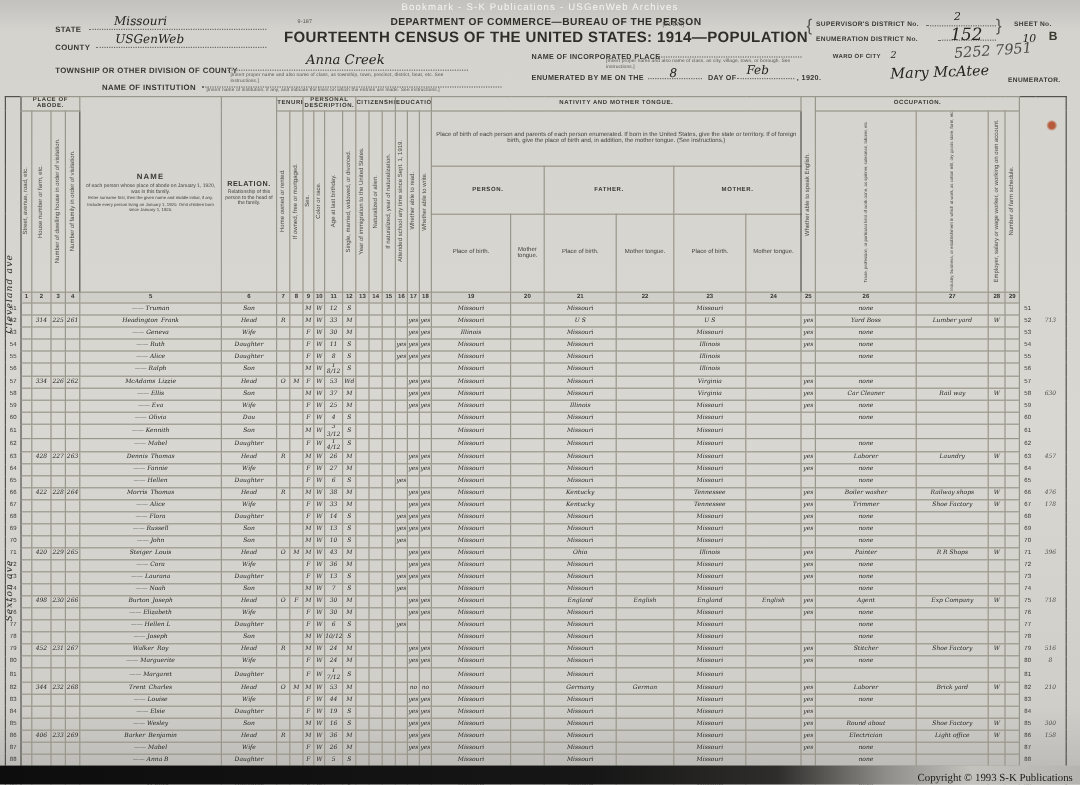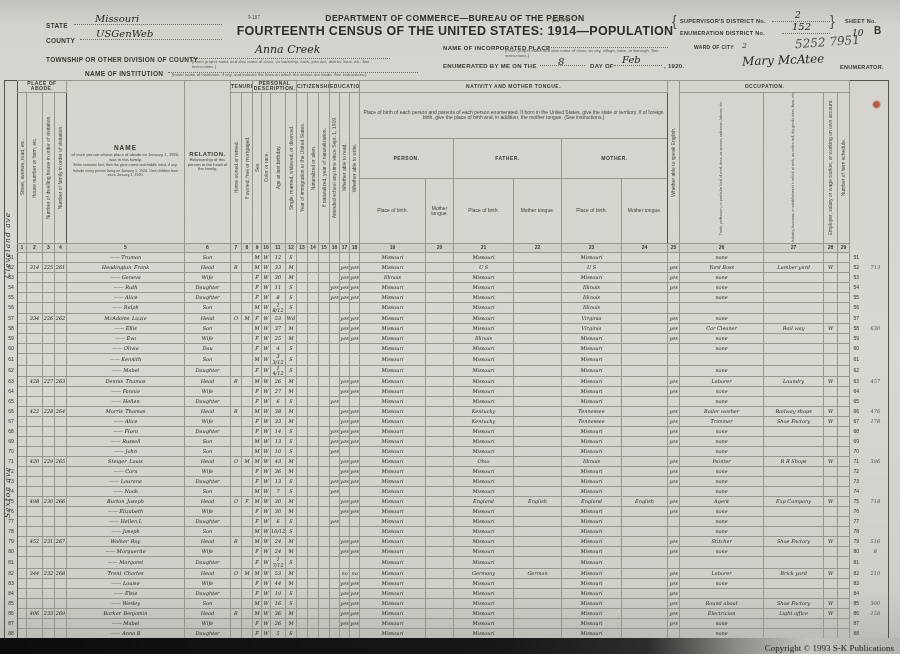--- a/index.html
+++ b/index.html
@@ -44,20 +44,21 @@
   .copyright{position:absolute;right:6px;bottom:1px;font:9px "Liberation Serif",serif;color:#1c1b18;}
   .reddot{position:absolute;left:872px;top:100px;width:9px;height:9px;border-radius:50%;
     background:radial-gradient(circle,#b65a3c 0%,#b65a3c 40%,rgba(182,90,60,0) 75%);}
   .brace{position:absolute;font-size:14px;color:#55524b;font-weight:normal;}
 </style>
 </head>
 <body>
 
 <div class="page">
 
+  <div class="wm">Bookmark - S-K Publications - USGenWeb Archives</div>
 
   <div>
     <span class="lbl" style="top:22px;left:46px;">STATE</span>
     <span class="rule" style="top:14px;left:74px;width:148px;"></span>
     <span class="hwa" style="top:13px;left:95px;font-size:10px;">Missouri</span>
 
     <span class="lbl" style="top:37px;left:46px;">COUNTY</span>
     <span class="rule" style="top:29px;left:80px;width:142px;"></span>
     <span class="hwa" style="top:28px;left:96px;font-size:10px;">USGenWeb</span>
 
@@ -88,21 +89,21 @@
     <span class="lbl" style="top:63px;left:664px;font-size:6px;">, 1920.</span>
     <span class="hwa" style="top:53px;left:742px;font-size:12px;transform:rotate(-2deg);">Mary McAtee</span>
     <span class="lbl" style="top:64px;left:840px;font-size:5.5px;">ENUMERATOR.</span>
 
     <span class="brace" style="top:13px;left:672px;">{</span>
     <span class="lbl" style="top:18px;left:680px;font-size:5.5px;">SUPERVISOR'S DISTRICT No.</span>
     <span class="rule" style="top:11px;left:772px;width:58px;"></span>
     <span class="hwa" style="top:10px;left:795px;font-size:9px;">2</span>
     <span class="lbl" style="top:30px;left:680px;font-size:5.5px;">ENUMERATION DISTRICT No.</span>
     <span class="rule" style="top:23px;left:782px;width:48px;"></span>
-    <span class="hwa" style="top:21px;left:792px;font-size:10px;">152</span>
+    <span class="hwa" style="top:21px;left:792px;font-size:14px;">152</span>
     <span class="brace" style="top:13px;left:830px;">}</span>
 
     <span class="lbl" style="top:18px;left:845px;font-size:5.5px;">SHEET No.</span>
     <span class="hwa" style="top:28px;left:852px;font-size:9px;">10</span>
     <span class="lbl" style="top:25px;left:874px;font-size:10px;">B</span>
 
     <span class="lbl" style="top:44px;left:694px;font-size:5px;">WARD OF CITY</span>
     <span class="hwa" style="top:41px;left:742px;font-size:8px;">2</span>
     <span class="hwa pencil" style="top:35px;left:795px;font-size:12px;transform:rotate(-4deg);">5252  7951</span>
   </div>

